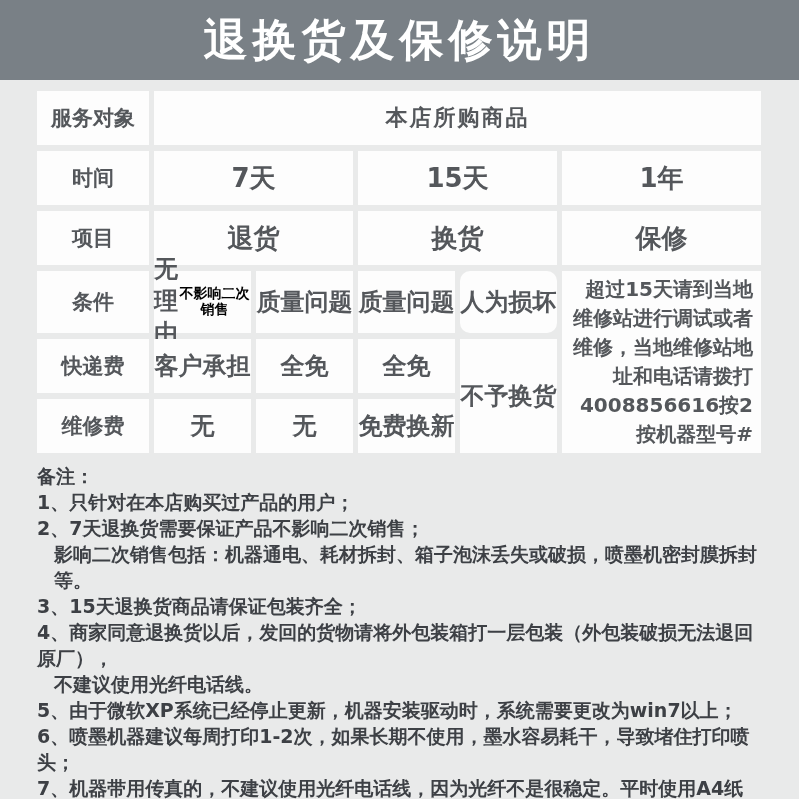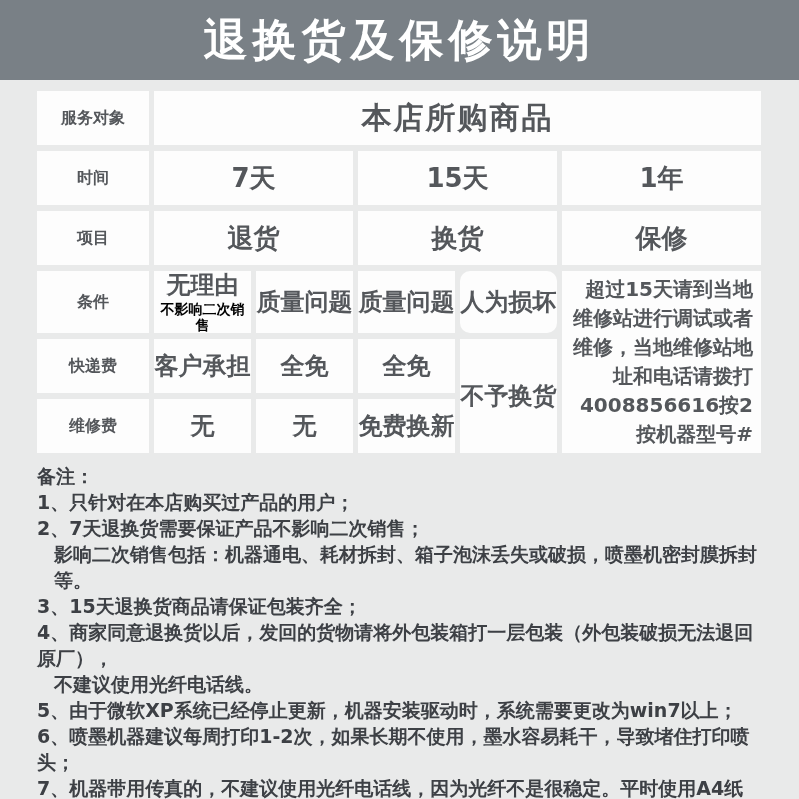--- a/index.html
+++ b/index.html
@@ -30,30 +30,30 @@
   }
   .cell {
     background: #fdfdfd;
     color: #54575b;
     display: flex;
     align-items: center;
     justify-content: center;
     text-align: center;
     font-size: 24px;
   }
-  .cell.label { font-size: 16px; font-family: Liberation Serif, serif; }
-  .cell.big { font-size: 30px; letter-spacing: 2px; }
+  .cell.label { font-size: 21px; font-family: Liberation Serif, serif; }
+  .cell.big { font-size: 22px; letter-spacing: 2px; }
   .cell.mid { font-size: 26px; }
   .r1v { grid-column: 2 / 8; }
   .sp2a { grid-column: 2 / 4; }
   .sp2b { grid-column: 4 / 6; }
   .sp2c { grid-column: 6 / 8; }
   .c2 { grid-column: 2; } .c3 { grid-column: 3; }
   .c4 { grid-column: 4; } .c5 { grid-column: 5; border-radius: 10px; }
-  .cond { flex-direction: column; justify-content: center; padding-bottom: 2px; }
+  .cond { justify-content: space-between; padding-bottom: 2px; }
   .cond .main { flex: 1; display: flex; align-items: center; }
   .red-note { font-size: 14px; color: #000000; line-height: 16px; }
   .no-exchange { grid-area: 5 / 5 / 7 / 6; }
   .warranty-note {
     grid-area: 4 / 6 / 7 / 8;
     font-size: 20px;
     line-height: 29px;
     text-align: right;
     padding: 4px 8px 4px 11px;
     justify-content: flex-start;

